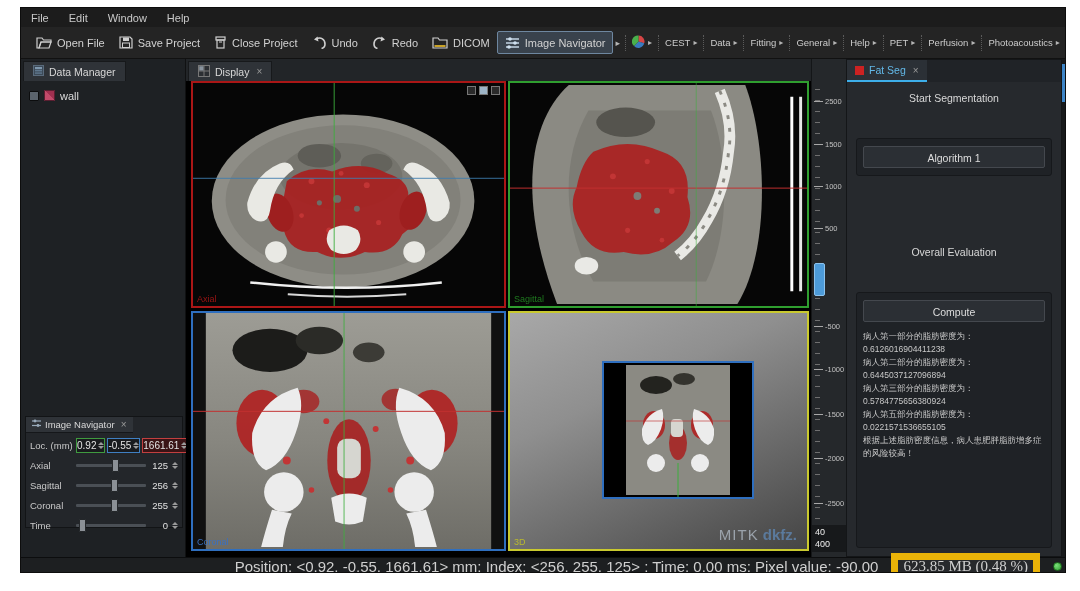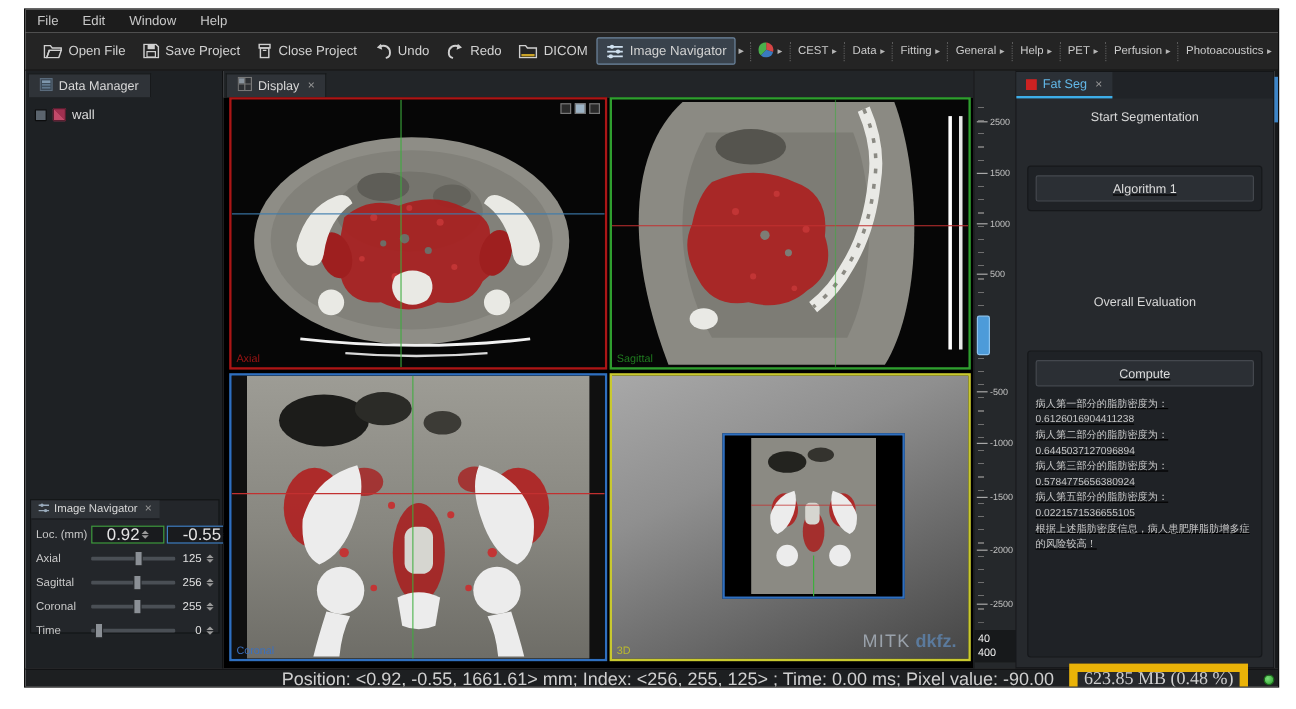--- a/index.html
+++ b/index.html
@@ -33,21 +33,21 @@
   .nodeicon{width:11px;height:11px;border-radius:1px;}
   .nodeicon.red{background:linear-gradient(45deg,#c24a6a 50%,#a03050 50%);box-shadow:inset 0 0 0 1px #5a1e30;}
   .nodeicon.blue{background:linear-gradient(45deg,#3f7fc2 50%,#2c5f96 50%);box-shadow:inset 0 0 0 1px #1a3a5c;}
 
   
   .inav{position:absolute;left:4px;top:357px;width:158px;height:112px;background:#23262a;border:1px solid #121416;font-size:9.5px;color:#c9c9c9;}
   .inav-tab{display:inline-flex;align-items:center;gap:4px;height:16px;padding:0 6px;background:#2f3338;border-bottom:1px solid #15171a;font-size:9.5px;color:#d8d8d8;}
   .inav-body{padding:4px 4px 0 4px;display:flex;flex-direction:column;gap:4px;}
   .irow{display:flex;align-items:center;gap:2px;height:16px;}
   .ilabel{width:44px;flex:none;}
-  .spin{display:flex;align-items:center;height:15px;background:#191b1e;color:#e3e3e3;font-size:14px;padding:0 12px;flex:1;}
+  .spin{display:flex;align-items:center;height:15px;background:#191b1e;color:#e3e3e3;font-size:10px;padding:0 0;flex:1;}
   .spin.green{border:1px solid #3f9b3f;}
   .spin.blue{border:1px solid #3f7fc2;}
   .spin.red{border:1px solid #c23f3f;background:#3a1416;}
   .spin .num{flex:1;text-align:left;}
   .arrows{display:flex;flex-direction:column;gap:1px;margin-left:2px;}
   .tri-up{width:0;height:0;border-left:3px solid transparent;border-right:3px solid transparent;border-bottom:3px solid #9a9a9a;}
   .tri-dn{width:0;height:0;border-left:3px solid transparent;border-right:3px solid transparent;border-top:3px solid #9a9a9a;}
   .groove{flex:1;height:3px;background:#4a4f55;border-radius:1px;position:relative;}
   .handle{position:absolute;top:-5px;width:7px;height:13px;background:#8b9096;border:1px solid #24272a;border-radius:1px;}
   .sval{width:20px;text-align:right;flex:none;color:#e0e0e0;}
@@ -76,21 +76,21 @@
   .lw-vals{position:absolute;left:0;top:466px;width:35px;background:#17191b;color:#ededed;font-size:9px;padding:1px 0 2px 3px;line-height:12px;}
 
   
   .rpanel{position:absolute;left:825px;top:51px;width:216px;height:498px;background:#26292d;border:1px solid #141618;}
   .rtabbar{height:22px;background:#202327;display:flex;}
   .rtab{display:inline-flex;align-items:center;gap:5px;padding:0 8px;background:#2b3036;border-bottom:2px solid #3daee9;color:#62b8e8;font-size:10.5px;}
   .redsq{width:9px;height:9px;background:#cc2222;}
   .closex{color:#9a9a9a;font-size:10px;margin-left:2px;}
   .rbody{padding:8px 9px;display:flex;flex-direction:column;height:calc(100% - 22px);gap:30px;}
   .gtitle{text-align:center;color:#d8d8d8;font-size:10.5px;margin:2px 0 4px 0;}
-  .gbox{background:#1f2226;border:1px solid #16181b;border-radius:3px;padding:7px 6px;text-decoration:underline;}
+  .gbox{background:#1f2226;border:1px solid #16181b;border-radius:3px;padding:7px 6px;}
   .gbox.grow{flex:1;display:flex;flex-direction:column;}
   .pbtn{display:block;width:100%;height:22px;background:#2b2f34;border:1px solid #44484e;border-radius:2px;color:#dddddd;font-size:10.5px;text-align:center;line-height:20px;}
   .results{margin-top:8px;color:#c8c8c8;font-size:8.5px;line-height:13px;}
   .results div{white-space:normal;}
   .gap8{height:8px;flex:none;}
 
   
   .vscroll{position:absolute;left:1041px;top:51px;width:5px;height:498px;background:#17191b;}
   .vscroll .vh{position:absolute;left:0;top:5px;width:5px;height:38px;background:#3d85c8;}
 

